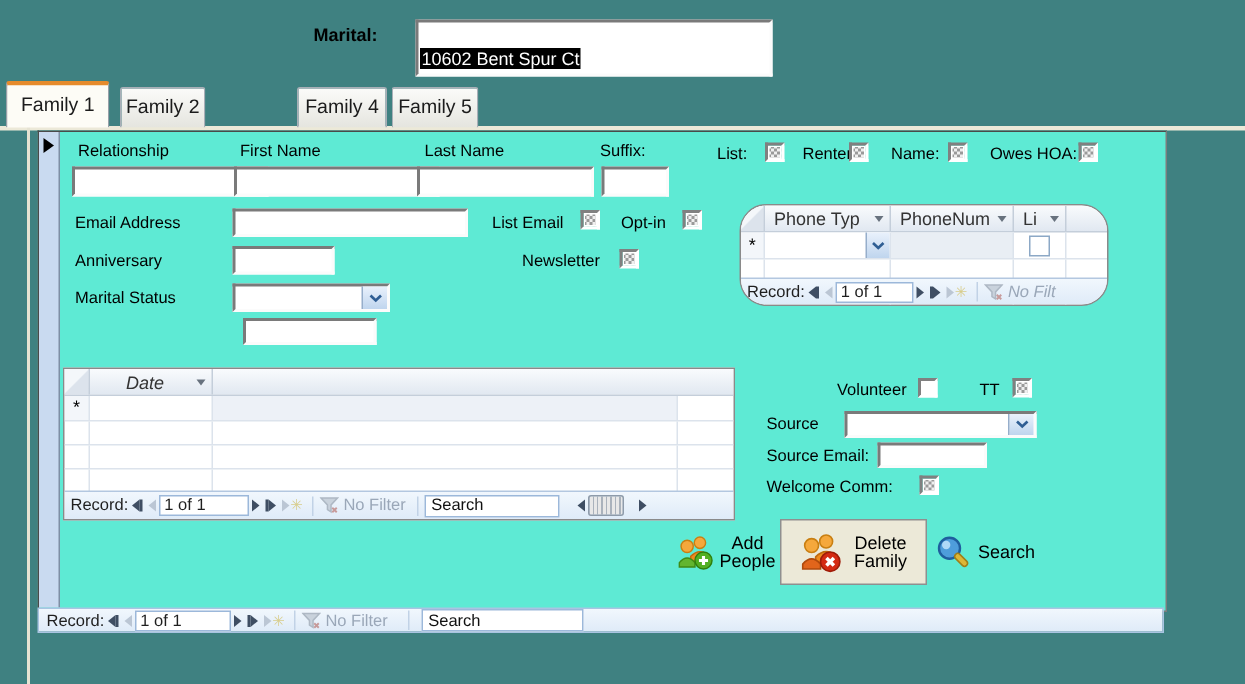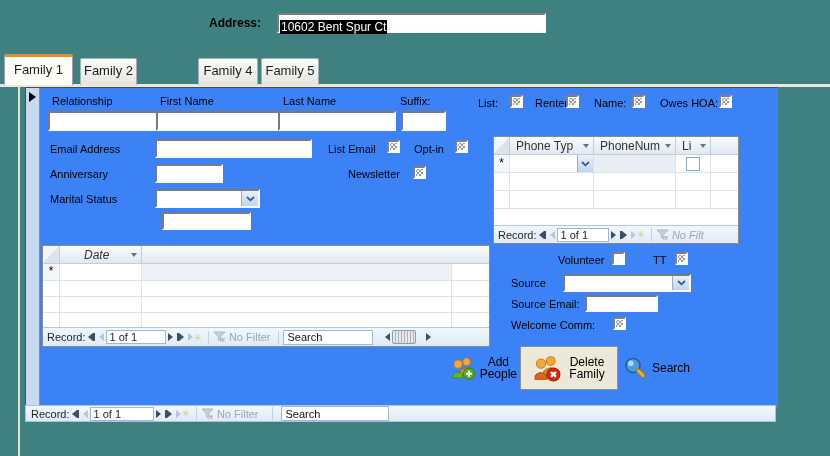--- a/index.html
+++ b/index.html
@@ -6,21 +6,21 @@
   body{width:830px;height:456px;overflow:hidden;font-family:"Liberation Sans",sans-serif;}
   .stage{position:relative;width:830px;height:456px;background:#3F8181;}
   .abs{position:absolute;}
   .lbl{font-size:11px;color:#000;white-space:nowrap;}
   .sunken{background:#fff;border:2px solid;border-color:#7a7a7a #fbfbfb #fbfbfb #7a7a7a;box-sizing:border-box;}
   .cb{width:13px;height:13px;box-sizing:border-box;border:2px solid;border-color:#808080 #ffffff #ffffff #808080;background:#fff;}
   .cb.null{background:conic-gradient(#9a9a9a 25%,#efefef 0 50%,#9a9a9a 0 75%,#efefef 0);background-size:4px 4px;box-shadow:inset 0 0 0 1px #fff;}
   .tab{position:absolute;text-align:center;font-size:13px;color:#1c1c1c;cursor:default;border-radius:2px 2px 0 0;box-sizing:border-box;}
   .tab.active{top:54px;height:31px;background:#FDFCF6;border:1px solid #98A0A8;border-bottom:none;border-top:3px solid #E68B2C;line-height:25px;z-index:3;}
   .tab.inactive{top:58px;height:27px;background:linear-gradient(#FBFBF9,#E5E5DF);border:1px solid #A9AFB7;border-bottom:none;line-height:24px;z-index:2;}
-  .form{position:absolute;left:25px;top:87px;width:751px;height:319px;background:#3b82f6;border:1px solid #4a4a4a;border-right-color:#7d7d7d;border-bottom-color:#7d7d7d;}
+  .form{position:absolute;left:25px;top:87px;width:751px;height:319px;background:#5eead4;border:1px solid #4a4a4a;border-right-color:#7d7d7d;border-bottom-color:#7d7d7d;}
   .combo-btn{position:absolute;right:0;top:0;bottom:0;width:16px;background:linear-gradient(#E9F1FC,#BFD5EE);border-left:1px solid #96AECB;display:flex;align-items:center;justify-content:center;}
   .ds{position:absolute;background:#fff;border:1px solid #8a8a8a;box-sizing:border-box;overflow:hidden;}
   .ds-head{display:flex;height:17px;background:linear-gradient(#F9FBFD,#E1E8F1);border-bottom:1px solid #C4CEDA;}
   .ds-hcell{box-sizing:border-box;border-right:1px solid #C4CEDA;font-size:12px;color:#333;display:flex;align-items:center;padding-left:6px;gap:4px;}
   .ds-corner{box-sizing:border-box;border-right:1px solid #C4CEDA;background:linear-gradient(135deg,#F4F7FA 48%,#DCE3EC 52%);}
   .ds-row{display:flex;box-sizing:border-box;border-bottom:1px solid #DCE3EC;}
   .ds-cell{box-sizing:border-box;border-right:1px solid #DCE3EC;}
   .sortarrow{width:0;height:0;border-left:3.5px solid transparent;border-right:3.5px solid transparent;border-top:4px solid #68727E;margin-left:auto;margin-right:4px;}
   .navbar{display:flex;align-items:center;background:linear-gradient(#F1F7FD,#DFEBF8);border-top:1px solid #B3C7E0;font-size:11px;color:#1f1f1f;}
   .navbar .pos{background:#fff;border:1px solid #9CB8DA;height:12px;line-height:12px;padding:0 3px;font-size:11px;}
@@ -39,22 +39,22 @@
   .thumb{width:22px;height:12px;border:1px solid #8E9BAA;background:repeating-linear-gradient(90deg,#E8E8E8 0 2px,#AAB2BC 2px 3px);border-radius:2px;}
 </style>
 </head>
 <body>
 
 <div class="stage">
 
   <div class="abs" style="left:0;top:84px;width:830px;height:3px;background:#ECE9D8;"></div>
   <div class="abs" style="left:18px;top:84px;width:2px;height:372px;background:#E6E3D2;"></div>
 
-  <div class="abs" style="left:209px;top:16px;font-size:12px;font-weight:bold;color:#000;">Address:</div>
-  <div class="abs sunken" style="left:277px;top:13px;width:269px;height:20px;padding:5px 1px;font-size:12px;"><span style="background:#000;color:#fff;padding:0 1px;line-height:14px;display:inline-block;">10602 Bent Spur Ct</span></div>
+  <div class="abs" style="left:209px;top:16px;font-size:12px;font-weight:bold;color:#000;">Marital:</div>
+  <div class="abs sunken" style="left:277px;top:13px;width:238px;height:20px;padding:17px 1px;font-size:12px;"><span style="background:#000;color:#fff;padding:0 1px;line-height:14px;display:inline-block;">10602 Bent Spur Ct</span></div>
 
   <div class="tab active" style="left:4px;width:69px;">Family 1</div>
   <div class="tab inactive" style="left:80px;width:57px;">Family 2</div>
   <div class="tab inactive" style="left:198px;width:60px;">Family 4</div>
   <div class="tab inactive" style="left:261px;width:58px;">Family 5</div>
 
   <div class="form">
 
     <div class="abs" style="left:0;top:0;width:13px;height:317px;background:#C9DAF0;border-right:1px solid #7e8ea4;">
       <div class="abs" style="left:3px;top:4px;width:0;height:0;border-top:5px solid transparent;border-bottom:5px solid transparent;border-left:7px solid #000;"></div>
@@ -99,21 +99,21 @@
     <span class="abs lbl" style="left:24px;top:105px;">Marital Status</span>
     <div class="abs sunken" style="left:129px;top:101px;width:105px;height:19px;">
       <div class="combo-btn">
         <svg width="9" height="6" viewBox="0 0 9 6">
             <path d="M1 1 L4.5 4.3 L8 1" stroke="#2F5E94" stroke-width="1.8" fill="none"></path>
           </svg>
       </div>
     </div>
     <div class="abs sunken" style="left:136px;top:124px;width:89px;height:18px;"></div>
 
-    <div class="ds" style="left:467px;top:48px;width:246px;height:108px;">
+    <div class="ds" style="left:467px;top:48px;width:246px;height:68px;border-radius:18px;">
       <div class="ds-head">
         <div class="ds-corner" style="width:16px;"></div>
         <div class="ds-hcell" style="width:84px;">
             <span>Phone Typ</span>
             <span class="sortarrow"></span>
           </div>
         <div class="ds-hcell" style="width:82px;">
             <span>PhoneNum</span>
             <span class="sortarrow"></span>
           </div>

